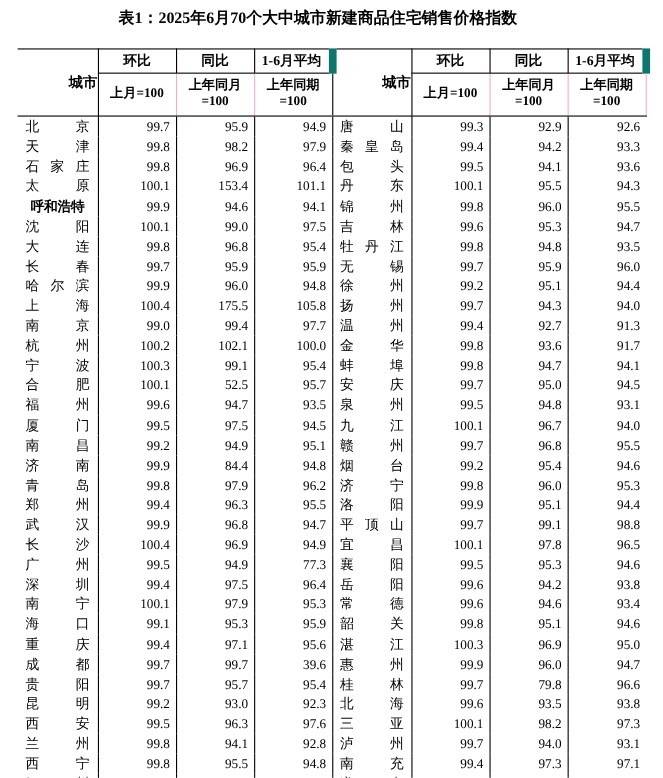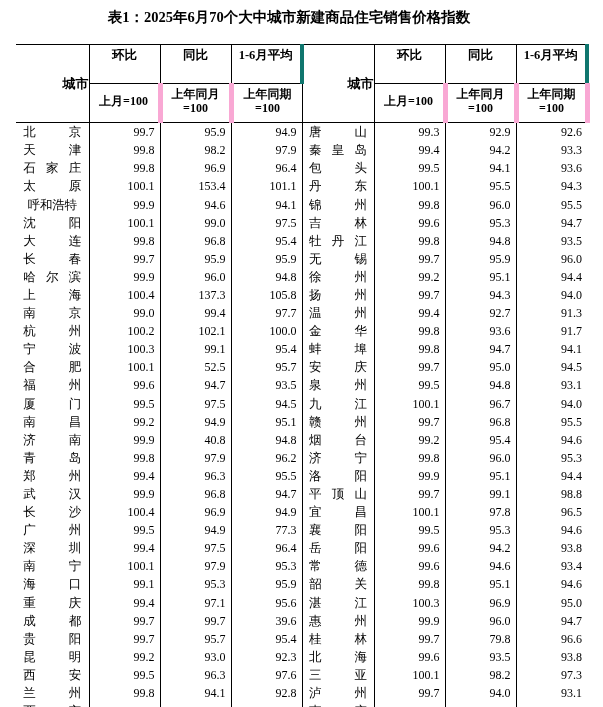--- a/index.html
+++ b/index.html
@@ -64,29 +64,29 @@
     height: 56px;
     vertical-align: middle;
   }
 
   .h-grp {
     text-align: center;
     font-size: 12.5px;
     border-bottom: 1px solid #000;
     border-right: 1px solid #000;
     height: 20px;
-    padding-bottom: 18px;
-  }
-  .h-grp.last { border-right: 4px solid #0f766e; margin-top: 10px; }
+    padding-bottom: 1px;
+  }
+  .h-grp.last { border-right: 7px solid #0f766e; margin-top: 10px; }
 
   .h-sub {
     text-align: center;
     font-size: 12px;
     border-bottom: 1px solid #000;
-    border-right: 5px solid #f9a8d4;
+    border-right: 1px solid #f9a8d4;
     height: 36px;
     line-height: 1.15;
     padding: 0 2px 2px 2px;
   }
   .h-sub .l2 { display: block; }
 
   
   .mid-gap {
     border-right: 1px solid #000;
   }
@@ -104,20 +104,21 @@
   td.city .nm {
     display: inline-block;
     width: 58px;
     text-align: justify;
     text-align-last: justify;
     font-size: 12.5px;
   }
   td.city .nm.tight {
     text-align-last: center;
     letter-spacing: -0.3px;
+    font-weight: bold;
   }
 
   td.val {
     text-align: right;
     font-size: 12px;
     height: 18.1px;
     line-height: 18.1px;
     border-right: 1px solid #000;
     padding-right: 5px;
     white-space: nowrap;
@@ -272,21 +273,21 @@
             <td class="val">96.0</td>
             <td class="val">94.8</td>
             <td class="city"><span class="nm">徐州</span></td>
             <td class="val">99.2</td>
             <td class="val">95.1</td>
             <td class="val plain">94.4</td>
           </tr>
           <tr>
             <td class="city"><span class="nm">上海</span></td>
             <td class="val">100.4</td>
-            <td class="val">137.3</td>
+            <td class="val">175.5</td>
             <td class="val">105.8</td>
             <td class="city"><span class="nm">扬州</span></td>
             <td class="val">99.7</td>
             <td class="val">94.3</td>
             <td class="val plain">94.0</td>
           </tr>
           <tr>
             <td class="city"><span class="nm">南京</span></td>
             <td class="val">99.0</td>
             <td class="val">99.4</td>
@@ -352,21 +353,21 @@
             <td class="val">94.9</td>
             <td class="val">95.1</td>
             <td class="city"><span class="nm">赣州</span></td>
             <td class="val">99.7</td>
             <td class="val">96.8</td>
             <td class="val plain">95.5</td>
           </tr>
           <tr>
             <td class="city"><span class="nm">济南</span></td>
             <td class="val">99.9</td>
-            <td class="val">40.8</td>
+            <td class="val">84.4</td>
             <td class="val">94.8</td>
             <td class="city"><span class="nm">烟台</span></td>
             <td class="val">99.2</td>
             <td class="val">95.4</td>
             <td class="val plain">94.6</td>
           </tr>
           <tr>
             <td class="city"><span class="nm">青岛</span></td>
             <td class="val">99.8</td>
             <td class="val">97.9</td>

